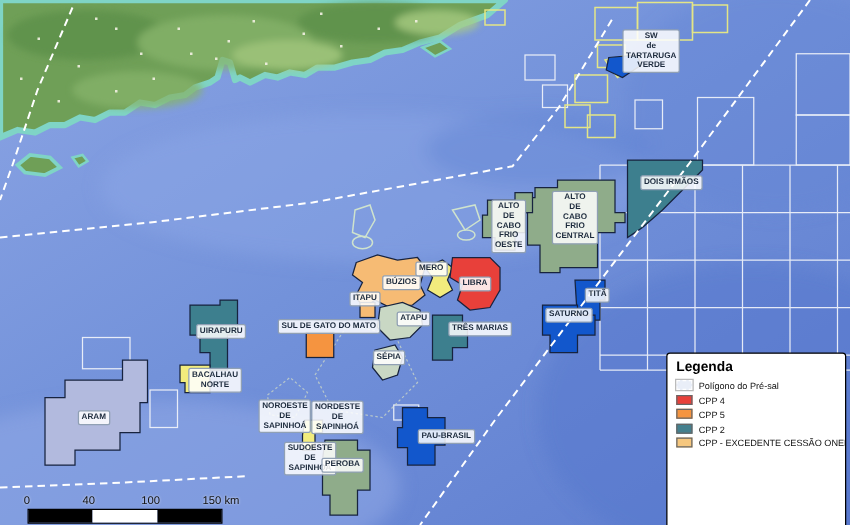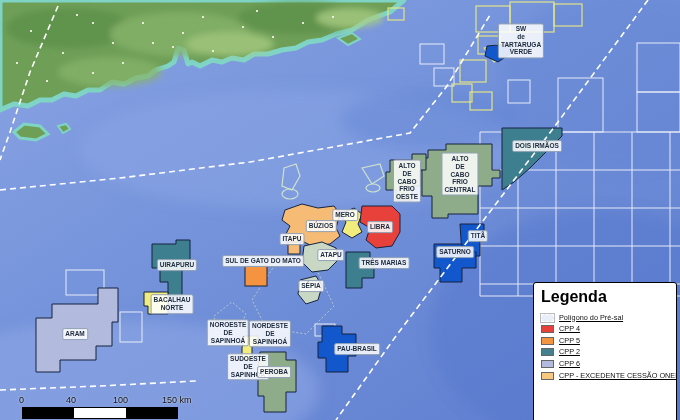--- a/index.html
+++ b/index.html
@@ -15,22 +15,22 @@
   .fill-campos{fill:var(--cpp_campos);}
   
   .map-label{position:absolute;transform:translate(-50%,-50%);
     background:rgba(255,255,255,.86);border:1px solid #90a0b4;border-radius:2px;
     padding:1px 2px;font-size:6.5px;font-weight:600;line-height:1.2;
     color:#1c2a3c;text-align:center;white-space:nowrap;z-index:5;}
   
   #legend{position:absolute;left:533px;top:282px;width:144px;height:160px;
     background:#fff;border:1.6px solid #000;border-radius:3px;z-index:10;
     padding:4px 0 0 7px;box-sizing:border-box;overflow:hidden;}
-  #legend h3{margin:1px 0 4px 0;font-size:16px;color:#000;}
-  .legend-row{display:flex;align-items:flex-end;height:11.6px;text-decoration:underline;}
+  #legend h3{margin:1px 0 4px 0;font-size:11px;color:#000;}
+  .legend-row{display:flex;align-items:flex-start;height:11.6px;}
   .legend-swatch{width:13px;height:8px;border:1px solid #666;margin-right:5px;
     flex:0 0 auto;box-sizing:border-box;}
   .legend-swatch.dashed{background:#e9eef8;border:1.4px dashed #fff;
     outline:1px solid #bbb;}
   .legend-label{font-size:7.3px;color:#111;white-space:nowrap;}
   
   #scalebar{position:absolute;left:0;top:393px;width:220px;height:27px;z-index:6;}
   .tick{position:absolute;top:2px;font-size:9px;color:#101010;
     text-shadow:0 0 2px rgba(255,255,255,.8);}
   #bar{position:absolute;left:22px;top:14px;width:156px;height:12px;
@@ -292,24 +292,20 @@
         </div>
         <div class="legend-row">
           <span class="legend-swatch" style="background: rgb(245, 148, 64);"></span>
           <span class="legend-label">CPP 5</span>
         </div>
         <div class="legend-row">
           <span class="legend-swatch" style="background: rgb(68, 128, 142);"></span>
           <span class="legend-label">CPP 2</span>
         </div>
         <div class="legend-row">
-          <span class="legend-swatch" style="background: rgb(178, 186, 222);"></span>
-          <span class="legend-label">CPP 6</span>
-        </div>
-        <div class="legend-row">
           <span class="legend-swatch" style="background: rgb(246, 199, 126);"></span>
           <span class="legend-label">CPP - EXCEDENTE CESSÃO ONEROSA</span>
         </div>
         <div class="legend-row"></div>
       </div>
 </div>
 
 </div>
 
 </body></html>

